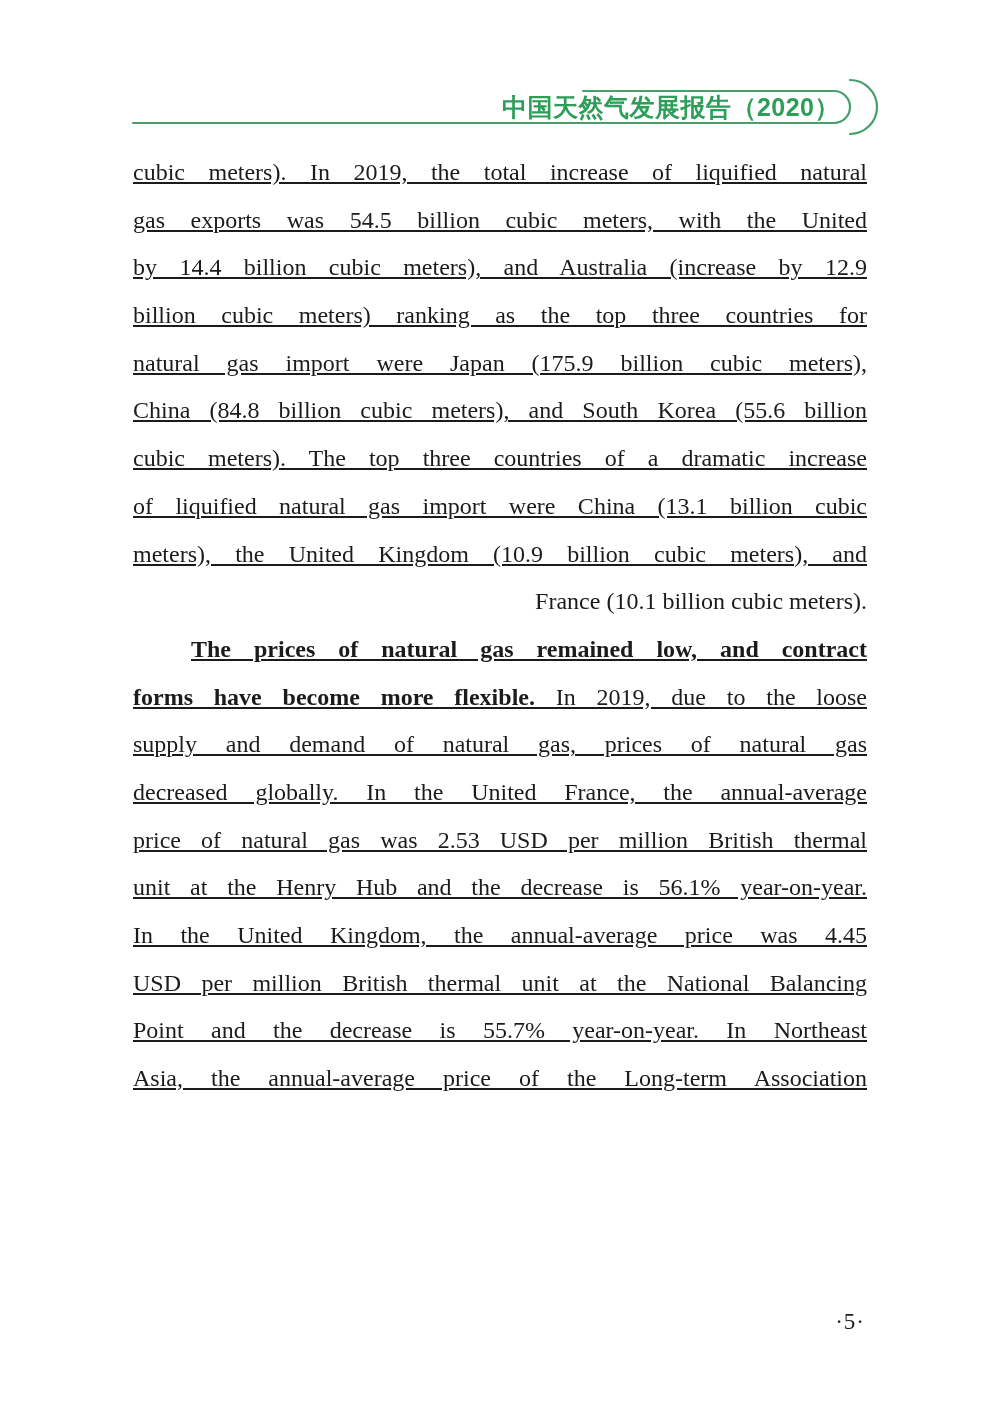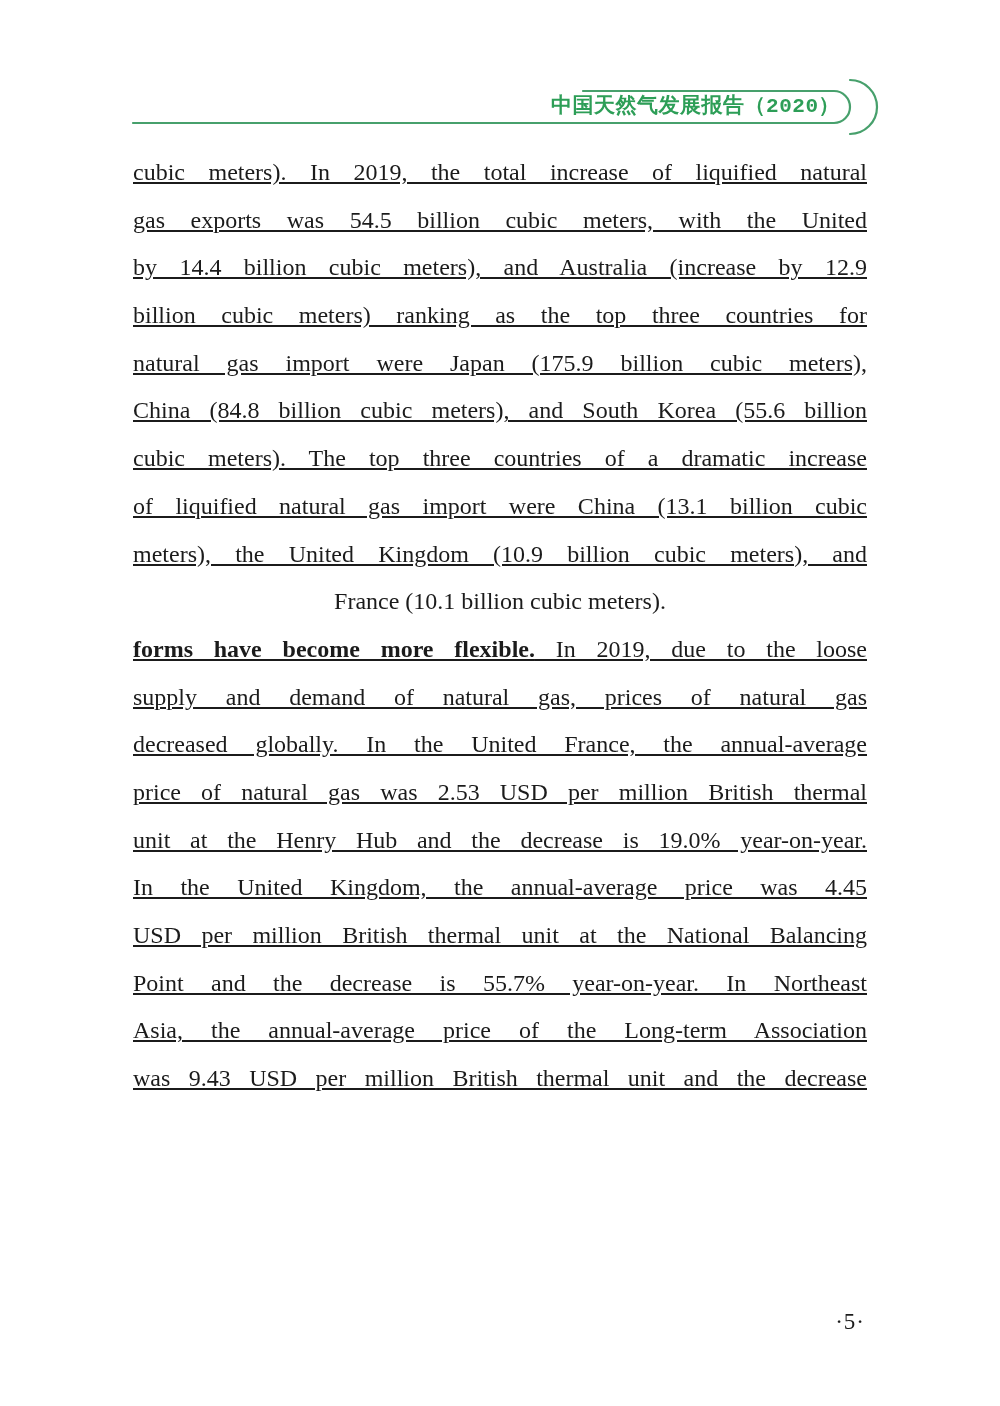--- a/index.html
+++ b/index.html
@@ -18,37 +18,37 @@
     overflow:hidden;
   }
   .page{position:absolute;inset:0;}
 
   
   .header-svg{position:absolute;top:0;left:0;}
   .header-title{
     position:absolute;
     top:91px;height:32px;line-height:32px;
     right:160px;
-    font-family:Liberation Mono, monospace;
+    font-family:Liberation Sans, sans-serif;
     font-weight:bold;
-    font-size:21px;
+    font-size:25px;
     color:var(--title-green);
     letter-spacing:0.5px;
     white-space:nowrap;
   }
 
   
   .body-text{
     position:absolute;
     left:133px;top:149px;width:734px;
     font-size:24px;
   }
   .line{
     height:47.7px;line-height:47.7px;
-    text-align:center;
+    text-align:right;
   }
   .line.j{
     text-align:justify;
     text-align-last:justify;
     text-justify:inter-word;
     text-decoration:underline;
   }
   .line.indent{text-indent:58px;}
   .b{font-weight:bold;}
 
@@ -81,27 +81,27 @@
       <div class="line j"><span>cubic meters). In 2019, the total increase of liquified natural</span></div>
       <div class="line j"><span>gas exports was 54.5 billion cubic meters, with the United</span></div>
       <div class="line j"><span>by 14.4 billion cubic meters), and Australia (increase by 12.9</span></div>
       <div class="line j"><span>billion cubic meters) ranking as the top three countries for</span></div>
       <div class="line j"><span>natural gas import were Japan (175.9 billion cubic meters),</span></div>
       <div class="line j"><span>China (84.8 billion cubic meters), and South Korea (55.6 billion</span></div>
       <div class="line j"><span>cubic meters). The top three countries of a dramatic increase</span></div>
       <div class="line j"><span>of liquified natural gas import were China (13.1 billion cubic</span></div>
       <div class="line j"><span>meters), the United Kingdom (10.9 billion cubic meters), and</span></div>
       <div class="line"><span>France (10.1 billion cubic meters).</span></div>
+      <div class="line j indent"><span class="b">The prices of natural gas remained low, and contract</span></div>
       <div class="line j"><span class="b">forms have become more flexible.</span><span> In 2019, due to the loose</span></div>
       <div class="line j"><span>supply and demand of natural gas, prices of natural gas</span></div>
       <div class="line j"><span>decreased globally. In the United France, the annual-average</span></div>
       <div class="line j"><span>price of natural gas was 2.53 USD per million British thermal</span></div>
-      <div class="line j"><span>unit at the Henry Hub and the decrease is 19.0% year-on-year.</span></div>
+      <div class="line j"><span>unit at the Henry Hub and the decrease is 56.1% year-on-year.</span></div>
       <div class="line j"><span>In the United Kingdom, the annual-average price was 4.45</span></div>
       <div class="line j"><span>USD per million British thermal unit at the National Balancing</span></div>
       <div class="line j"><span>Point and the decrease is 55.7% year-on-year. In Northeast</span></div>
       <div class="line j"><span>Asia, the annual-average price of the Long-term Association</span></div>
-      <div class="line j"><span>was 9.43 USD per million British thermal unit and the decrease</span></div>
     </main>
 
   <div class="page-number">·5·</div>
 
 </div>
 
 </body></html>

